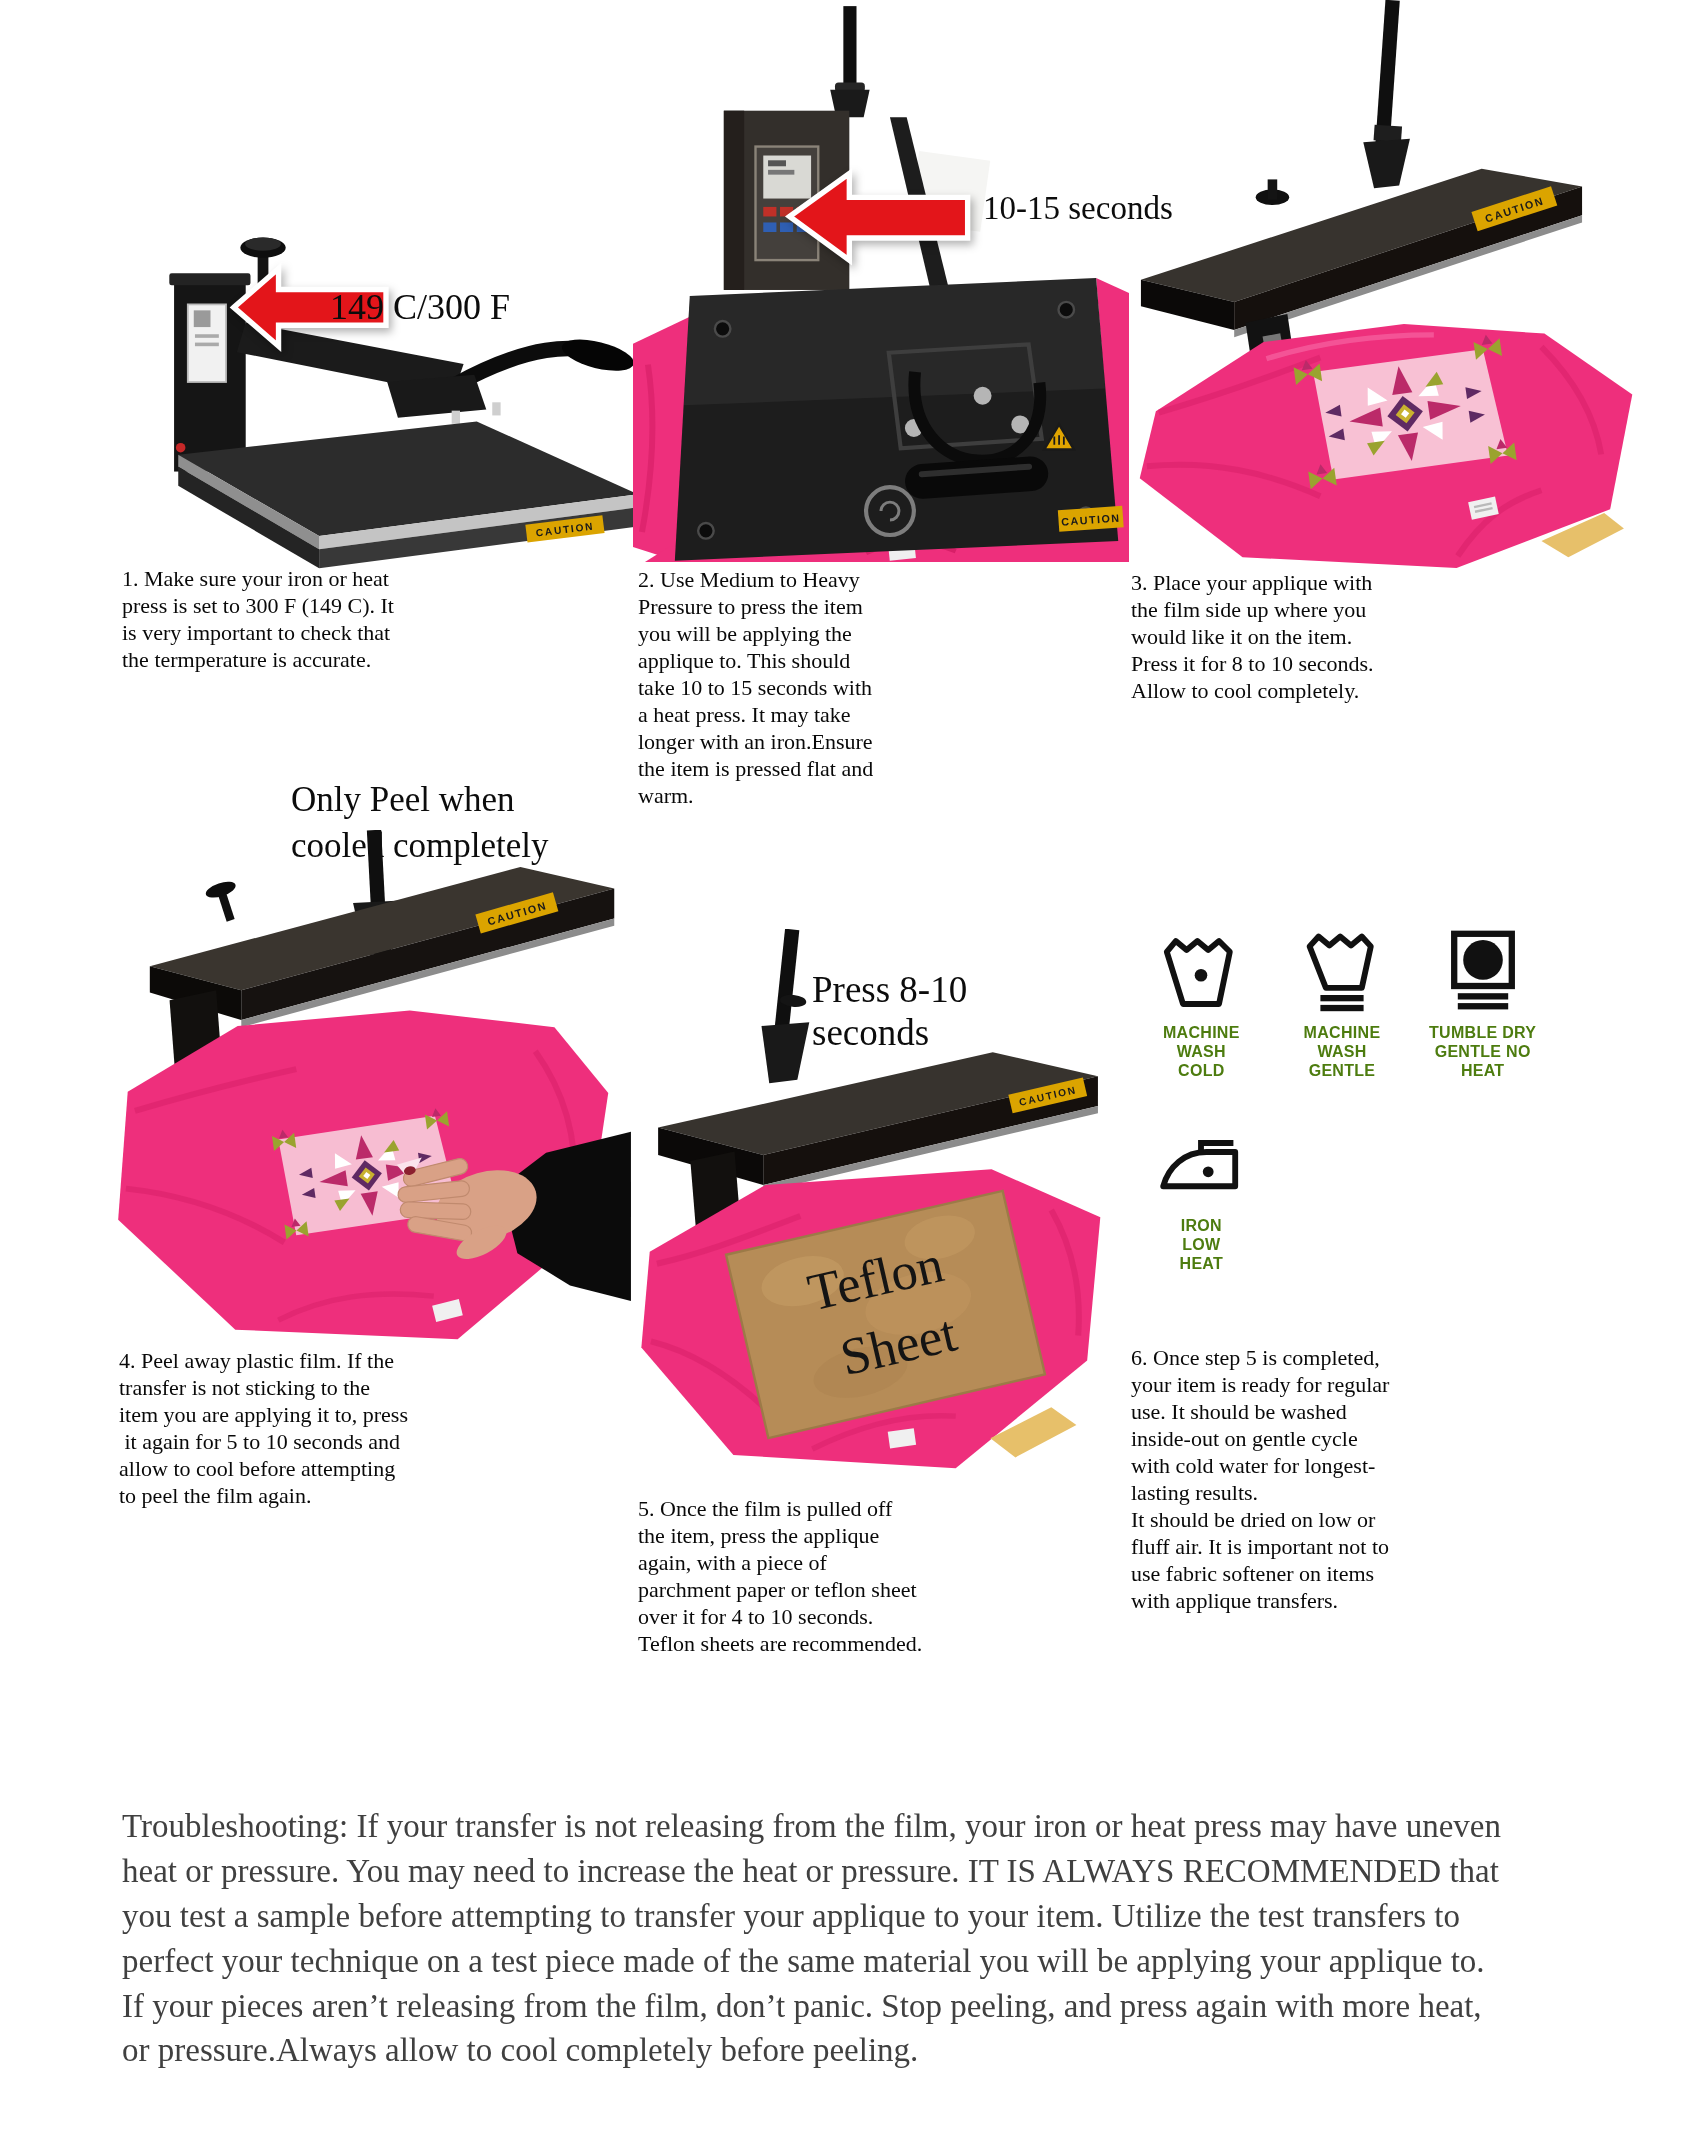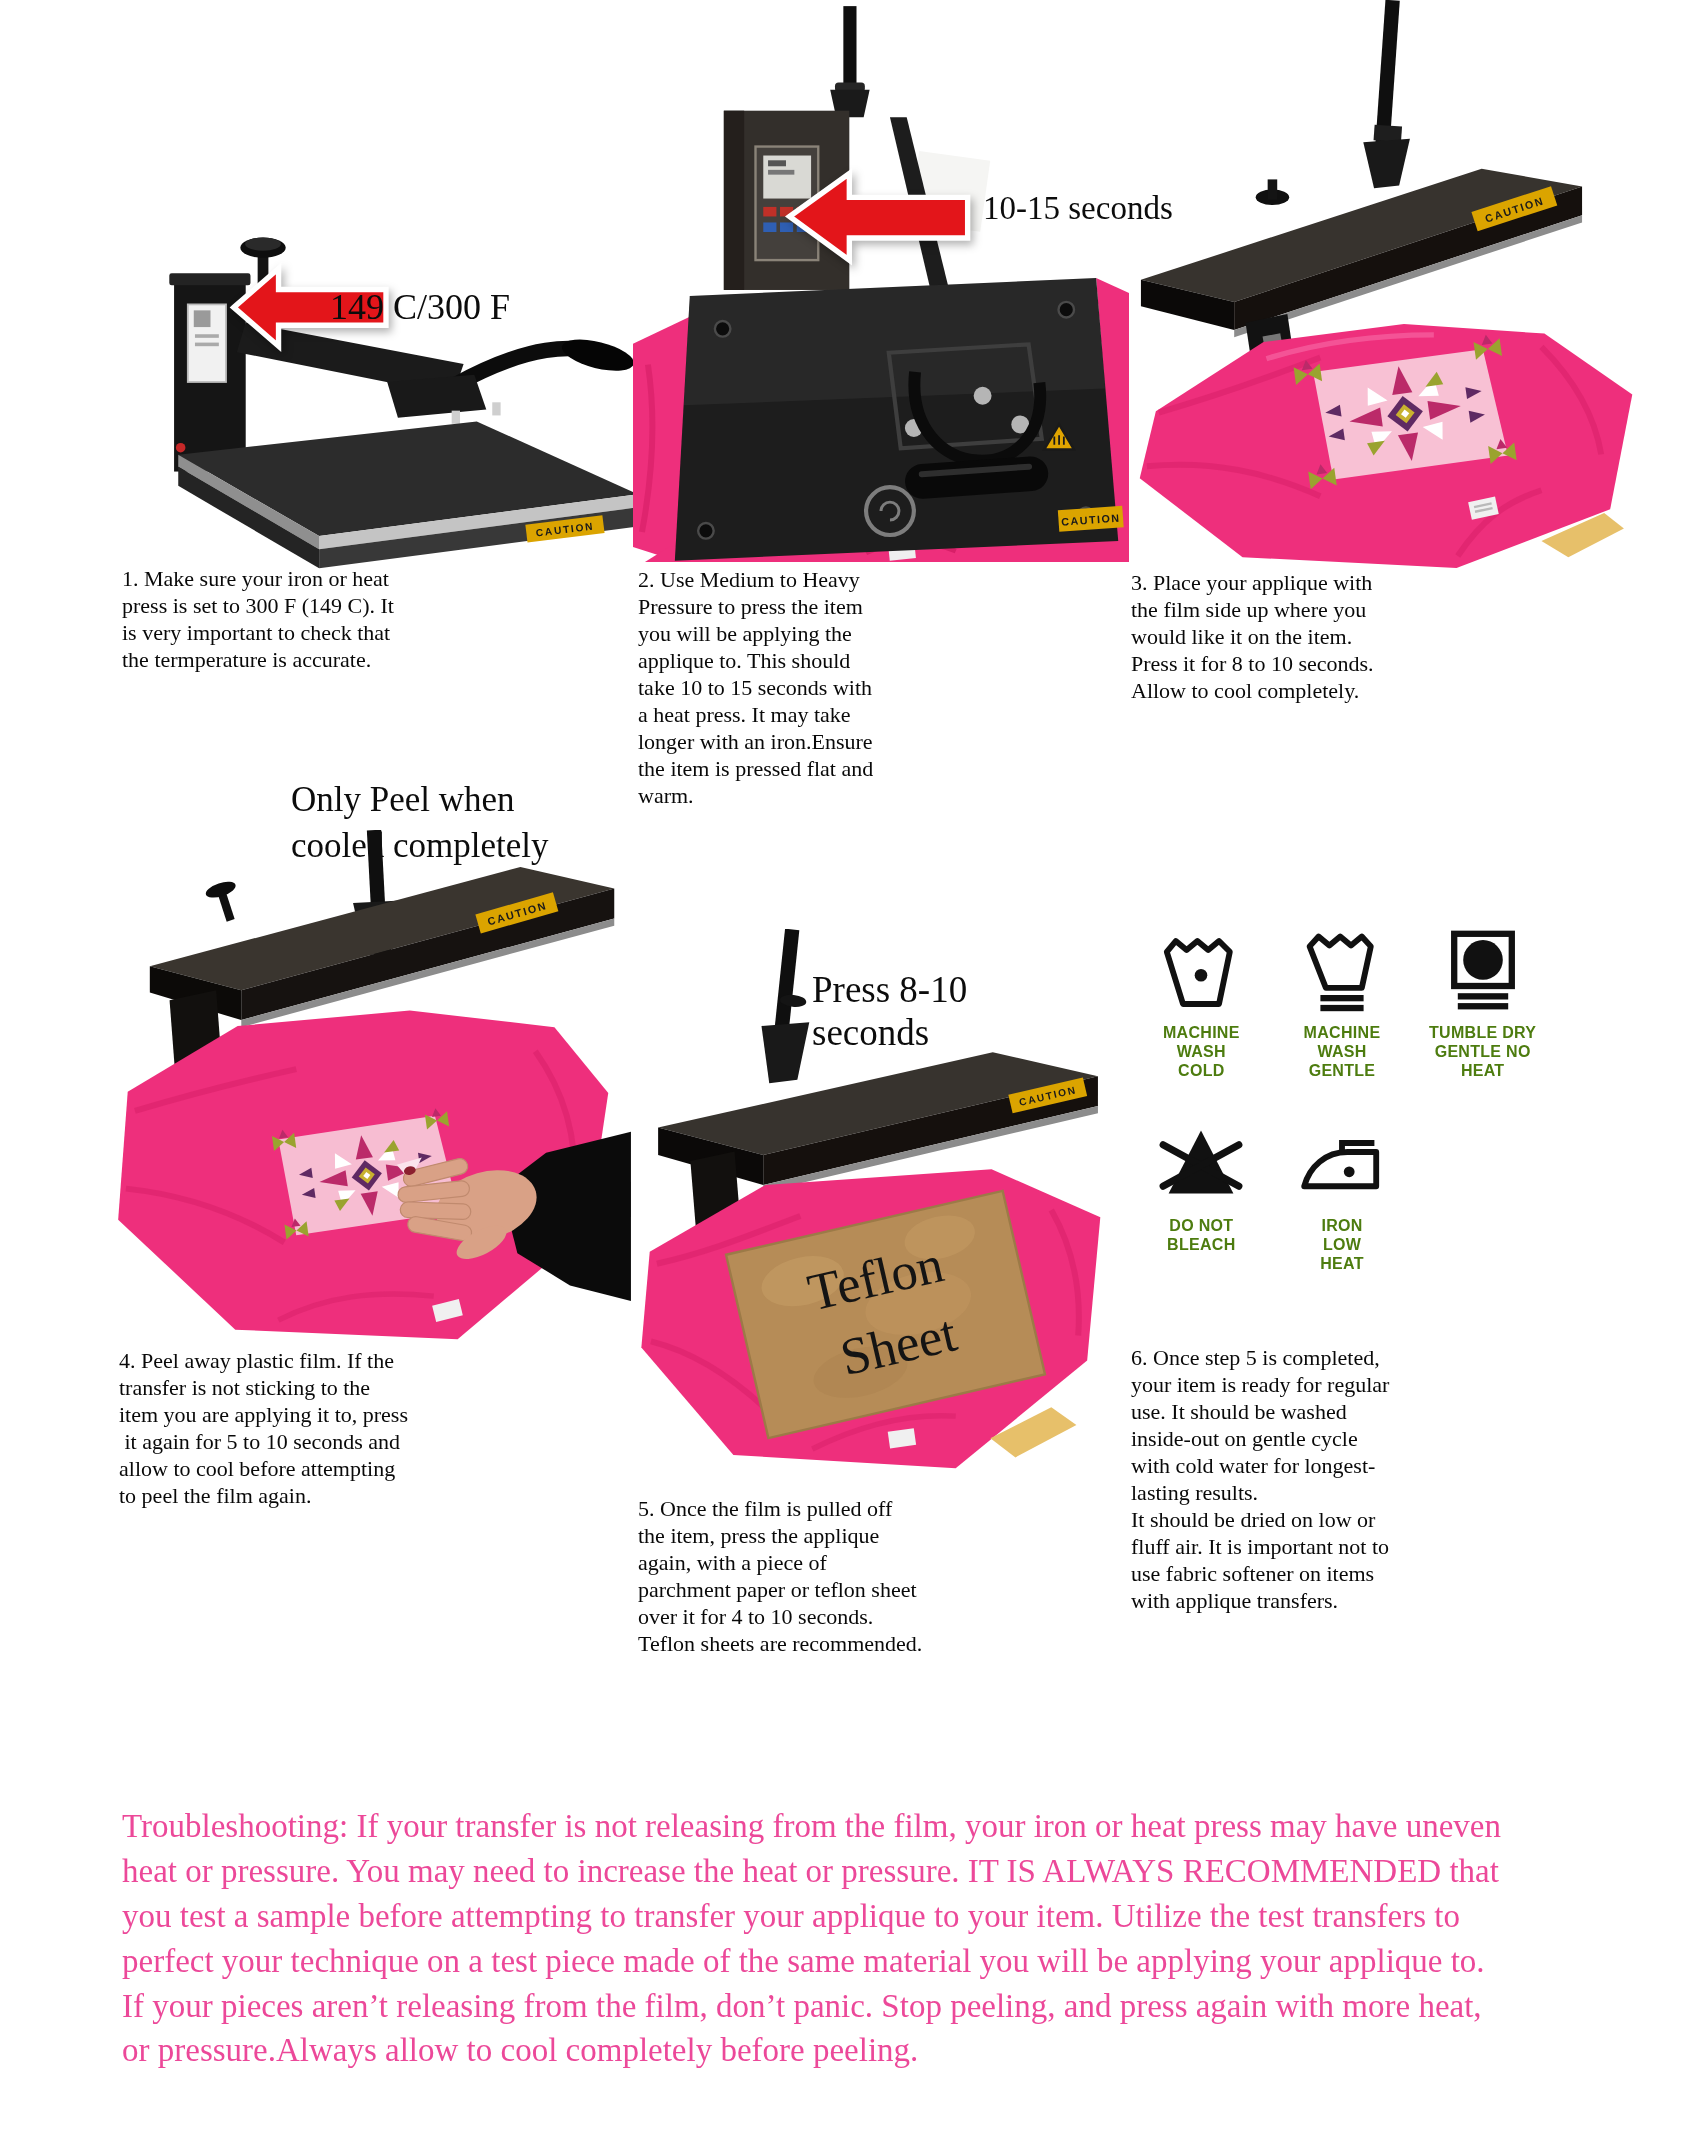--- a/index.html
+++ b/index.html
@@ -14,21 +14,21 @@
   .cap-peel{left:291px;top:777px;font-size:35px;line-height:1.3;}
   .cap-press{left:812px;top:969px;font-size:37px;line-height:1.16;width:203px;text-align:left;}
   .step{position:absolute;font-size:22px;line-height:1.23;white-space:pre;color:#090909;}
   .s1{left:122px;top:565px;}
   .s2{left:638px;top:566px;}
   .s3{left:1131px;top:569px;}
   .s4{left:119px;top:1347px;}
   .s5{left:638px;top:1495px;}
   .s6{left:1131px;top:1344px;}
   .trouble{position:absolute;left:122px;top:1804px;font-size:33px;line-height:1.36;
-           white-space:pre;color:#ec4899;}
+           white-space:pre;color:#404040;}
   .care-grid{position:absolute;left:1131px;top:923px;width:422px;
              display:grid;grid-template-columns:repeat(3,1fr);row-gap:36px;}
   .care-cell{display:flex;flex-direction:column;align-items:center;}
   .care-cell svg{width:90px;height:90px;}
   .care-label{margin-top:9.6px;font-family:"Liberation Sans",sans-serif;font-weight:bold;
               font-size:16px;line-height:1.2;text-align:center;white-space:pre;
               color:#4d7c0f;letter-spacing:0.3px;}
   .svgtext{font-family:"Liberation Sans",sans-serif;font-weight:bold;fill:#1a1a1a;}
 </style>
 </head>
@@ -367,29 +367,20 @@
         <circle cx="50" cy="41" r="22" fill="#111111"></circle>
         <rect x="22" y="78" width="56" height="7" fill="#111111"></rect>
         <rect x="22" y="89" width="56" height="7" fill="#111111"></rect>
       </svg>
       <div class="care-label">TUMBLE DRY
 GENTLE NO
 HEAT</div>
     </div>
     <div class="care-cell">
       <svg viewBox="0 0 100 100">
-        <polygon points="50,16 14,86 86,86" fill="#111111"></polygon>
-        <line x1="8" y1="32" x2="92" y2="78" stroke="#111111" stroke-width="8" stroke-linecap="round"></line>
-        <line x1="92" y1="32" x2="8" y2="78" stroke="#111111" stroke-width="8" stroke-linecap="round"></line>
-      </svg>
-      <div class="care-label">DO NOT
-BLEACH</div>
-    </div>
-    <div class="care-cell">
-      <svg viewBox="0 0 100 100">
         <path d="M8,78 C14,56 32,40 56,40 L88,40 L88,78 Z" fill="none" stroke="#111111" stroke-width="6.5" stroke-linejoin="round"></path>
         <path d="M50,40 L50,30 L86,30" fill="none" stroke="#111111" stroke-width="6.5"></path>
         <circle cx="58" cy="62" r="6" fill="#111111"></circle>
       </svg>
       <div class="care-label">IRON
 LOW
 HEAT</div>
     </div>
   </div>
 

